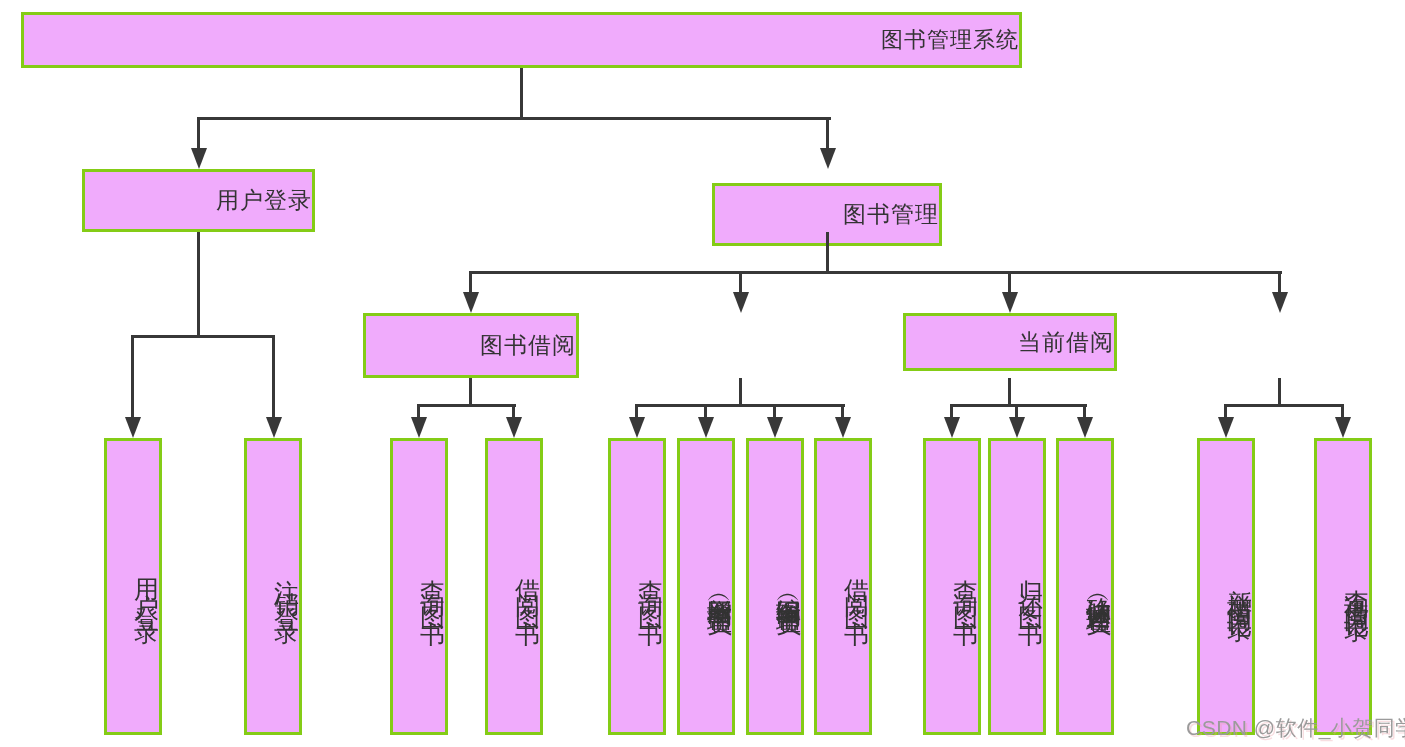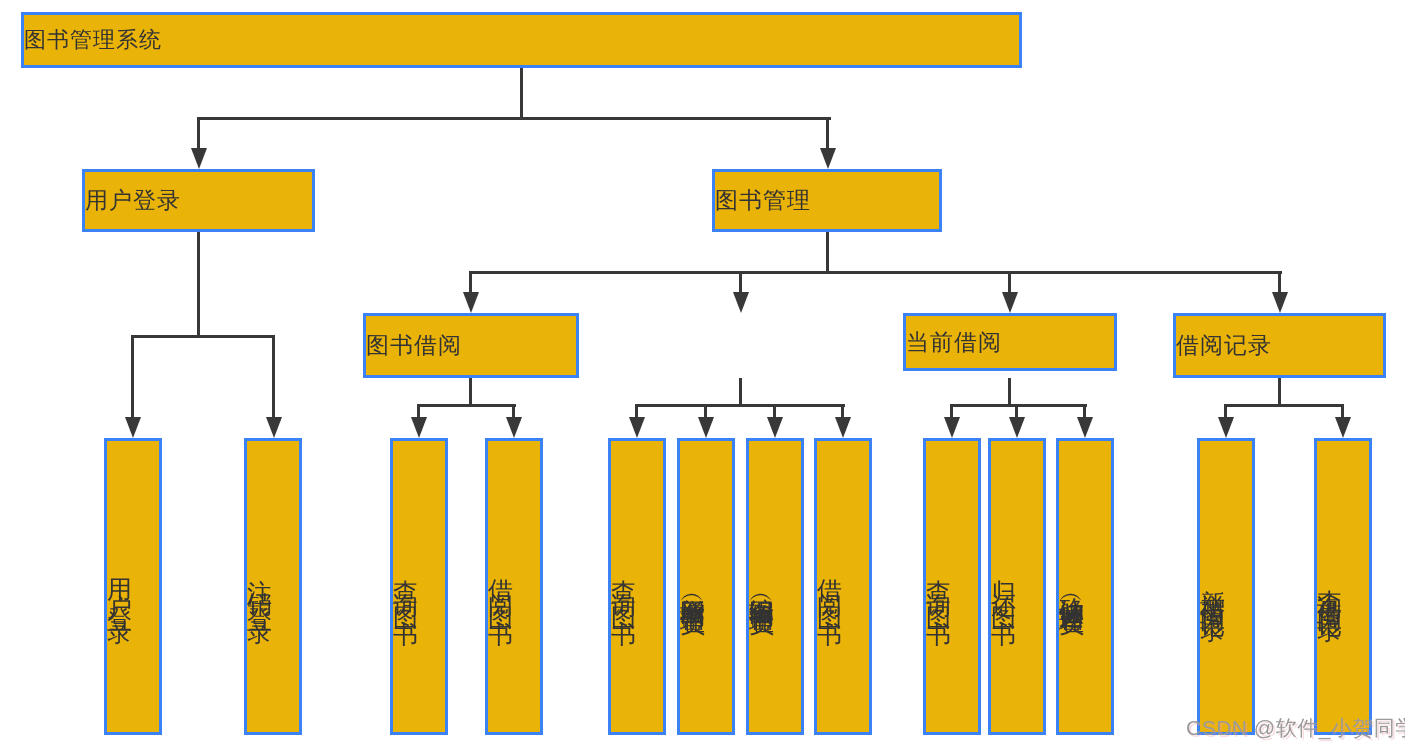--- a/index.html
+++ b/index.html
@@ -7,23 +7,23 @@
     position:relative;
     width:1405px;height:747px;
     background:#ffffff;
     font-family:"Liberation Sans", sans-serif;
     color:#333333;
     overflow:hidden;
   }
   .box{
     position:absolute;
     box-sizing:border-box;
-    border:3px solid #3b82f6;
-    background:#eab308;
-    display:flex;align-items:center;justify-content:flex-start;
+    border:3px solid #84cc16;
+    background:#f0abfc;
+    display:flex;align-items:center;justify-content:flex-end;
     text-align:center;
   }
   .hbox{font-size:23px;letter-spacing:1px;}
   .rootbox{font-size:22px;letter-spacing:1px;}
   .leaf{width:58px;top:438px;height:297px;}
   .vtext{
     writing-mode:vertical-rl;
     text-orientation:mixed;
     font-size:25px;
     line-height:1;
@@ -54,36 +54,33 @@
 <div id="canvas">
 
   <div class="box rootbox" style="left:21px;top:12px;width:1001px;height:56px">
     <span>图书管理系统</span>
   </div>
 
   <div class="box hbox" style="left:82px;top:169px;width:233px;height:63px">
     <span>用户登录</span>
   </div>
 
-  <div class="box hbox" style="left:712px;top:169px;width:230px;height:63px">
+  <div class="box hbox" style="left:712px;top:183px;width:230px;height:63px">
     <span>图书管理</span>
   </div>
 
   <div class="box hbox" style="left:363px;top:313px;width:216px;height:65px">
     <span>图书借阅</span>
   </div>
 
 
   <div class="box hbox" style="left:903px;top:313px;width:214px;height:58px">
     <span>当前借阅</span>
   </div>
 
-  <div class="box hbox" style="left:1173px;top:313px;width:213px;height:65px">
-    <span>借阅记录</span>
-  </div>
 
   <div class="box leaf" style="left:104px">
     <span class="vtext" style="letter-spacing: 14px;">用户登录</span>
   </div>
   <div class="box leaf" style="left:244px">
     <span class="vtext" style="letter-spacing: 14px;">注销登录</span>
   </div>
 
   <div class="box leaf" style="left:390px">
     <span class="vtext" style="letter-spacing: 14px;">查询图书</span>

